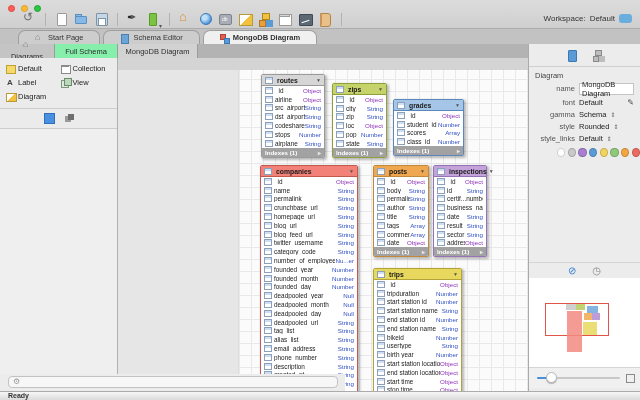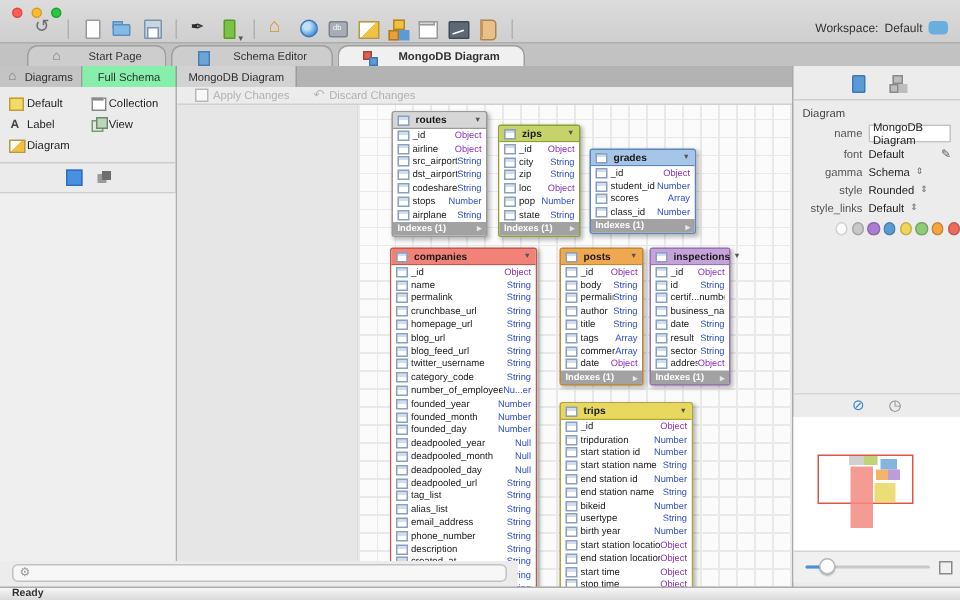--- a/index.html
+++ b/index.html
@@ -37,21 +37,21 @@
   .ti-activity::after{content:"";position:absolute;left:3px;top:6px;width:8px;height:3px;border-bottom:1px solid #fff;transform:rotate(-18deg);}
   .ti-notebook::before{content:"";position:absolute;left:2px;top:1px;width:9px;height:12px;background:#e9c089;border:1px solid #b08448;border-radius:1px 3px 3px 1px;}
   .ti-notebook::after{content:"";position:absolute;left:2px;top:1px;width:2px;height:12px;background:#c79660;}
   .workspace{position:absolute;right:8px;top:14px;display:flex;align-items:center;gap:4px;font-size:8px;color:#333;}
   .bubble{width:13px;height:9px;background:#6aaede;border-radius:3px;position:relative;}
   .bubble::after{content:"";position:absolute;left:2px;bottom:-3px;border:3px solid transparent;border-top-color:#6aaede;border-left-width:2px;border-right-width:2px;}
 
   
   .tabbar{position:absolute;top:28px;left:0;right:0;height:16px;background:#c2c2c2;border-top:1px solid #adadad;
           display:flex;align-items:flex-end;padding-left:18px;gap:3px;box-sizing:border-box;}
-  .tab{height:13px;display:flex;align-items:center;gap:16px;padding:0 16px;background:#cdcdcd;border:1px solid #9e9e9e;
+  .tab{height:13px;display:flex;align-items:center;gap:5px;padding:0 16px;background:#cdcdcd;border:1px solid #9e9e9e;
        border-bottom:none;border-radius:7px 7px 0 0;font-size:7.5px;color:#333;white-space:nowrap;}
   .tab.active{background:#f0f0f0;font-weight:bold;}
   .tbi{width:8px;height:8px;position:relative;display:inline-block;flex:none;}
   .tbi-home::before{content:"⌂";font-size:9px;color:#777;position:absolute;top:-2px;left:0;}
   .tbi-schema::before{content:"";position:absolute;left:1px;top:0;width:6px;height:8px;background:#6aa5d8;border:1px solid #4a7fb0;}
   .tbi-diagram::before{content:"";position:absolute;left:0;top:0;width:4px;height:4px;background:#e06050;border:1px solid #b04038;}
   .tbi-diagram::after{content:"";position:absolute;left:4px;top:4px;width:4px;height:4px;background:#5b9bd5;border:1px solid #3a78b8;}
 
   
   .subrow{position:absolute;top:44px;left:0;width:528px;height:14px;background:#b3b3b3;display:flex;align-items:stretch;font-size:7.5px;}
@@ -177,21 +177,21 @@
         <span class="tbi tbi-schema"></span>
         <span>Schema Editor</span>
       </div>
       <div class="tab active">
         <span class="tbi tbi-diagram"></span>
         <span>MongoDB Diagram</span>
       </div>
     </div>
 
   <div class="subrow">
-    <div class="stab" style="width:55px;background:#c4c4c4;">
+    <div class="stab" style="width:55px;background:#c4c4c4;flex-direction:column;">
       <span class="tbi tbi-home"></span>
       <span>Diagrams</span>
     </div>
     <div class="stab" style="width:63px;background:#86efac;">
       <span>Full Schema</span>
     </div>
     <div class="stab" style="width:80px;background:#d2d2d2;">
       <span>MongoDB Diagram</span>
     </div>
   </div>
@@ -220,30 +220,20 @@
         </div>
       </div>
     <div class="ldivider"></div>
     <div class="licons">
       <span class="blue-square"></span>
       <span class="copy-ic"></span>
     </div>
     <div class="lempty"></div>
   </div>
 
-  <div class="applybar">
-    <span class="abtn">
-      <span class="ab-ic"></span>
-      <span>Apply Changes</span>
-    </span>
-    <span class="abtn">
-      <span class="ab-undo">↶</span>
-      <span>Discard Changes</span>
-    </span>
-  </div>
 
   <div class="canvas">
     <div class="gridpage"></div>
   <div class="entity" style="left: 143px; top: 4px; width: 62px; border-color: rgb(154, 154, 154);">
         <div class="ent-h" style="background: rgb(214, 214, 214); border-bottom-color: rgb(154, 154, 154);">
           <span class="tblicon"></span>
           <span>routes</span>
           <span class="caret">▼</span>
         </div>
         <div class="ent-r">

